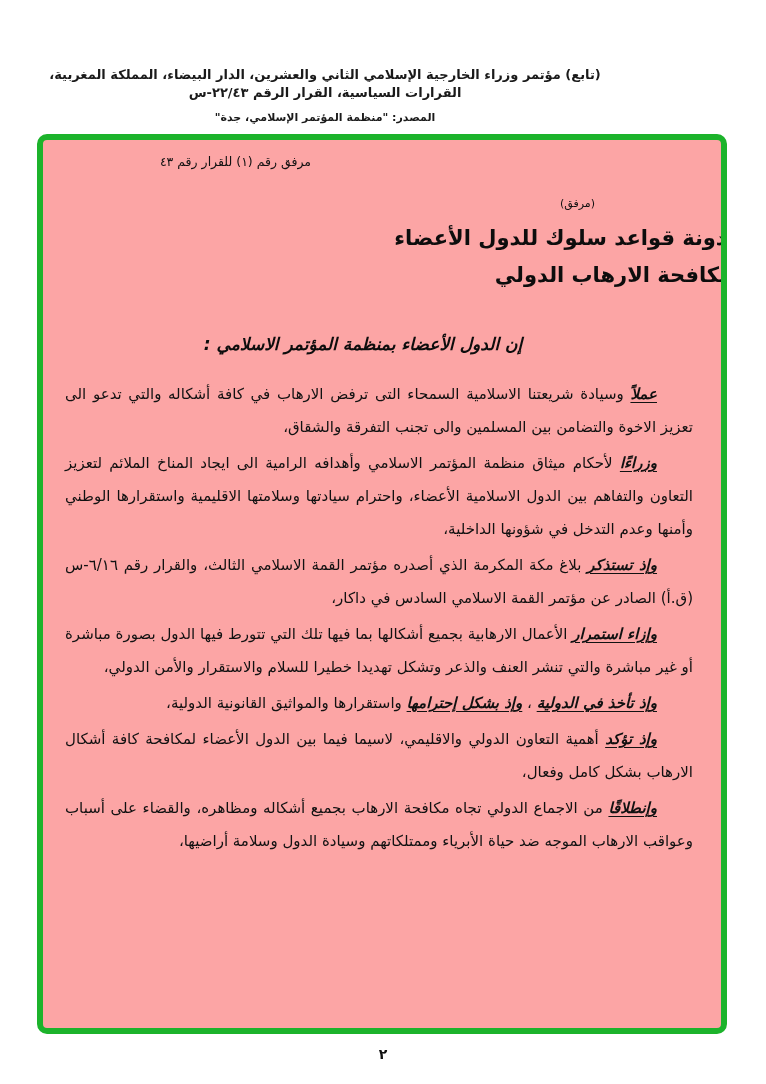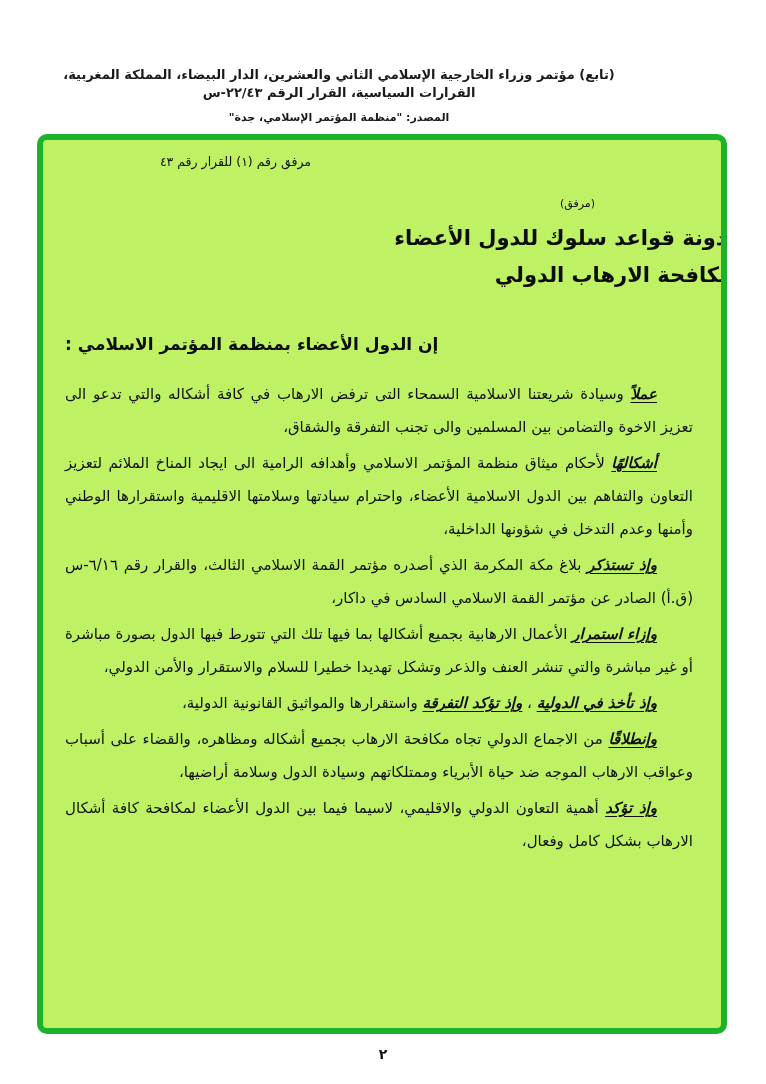--- a/index.html
+++ b/index.html
@@ -1,44 +1,44 @@
 <!DOCTYPE html>
 <html lang="ar"><head>
 <meta charset="utf-8">
 <style>
   html,body{margin:0;padding:0;}
   body{
     width:766px;height:1084px;position:relative;background:#ffffff;
     font-family:"DejaVu Sans",sans-serif;color:#1a1a1a;overflow:hidden;
   }
   .page-header{
-    position:absolute;top:66px;left:14px;width:650px;
+    position:absolute;top:66px;left:0;width:650px;
     direction:rtl;text-align:center;
   }
   .page-header .line1{font-size:13px;font-weight:bold;letter-spacing:0;line-height:18px;padding:0 28px;}
   .page-header .line2{font-size:11px;font-weight:bold;margin-top:9px;}
   .green-box{
     position:absolute;left:37px;top:134px;width:690px;height:900px;
     box-sizing:border-box;border:6px solid #1cb32b;border-radius:10px;
-    direction:rtl;padding:14px 28px 0 22px;overflow:hidden;background:#bef264;
+    direction:rtl;padding:14px 28px 0 22px;overflow:hidden;background:#fca5a5;
   }
   .annex-label{
     font-size:12.5px;text-align:right;padding-left:0;
     padding-right:382px;white-space:nowrap;color:#111;
   }
   .attachment-label{
     margin-top:28px;text-align:right;padding-right:98px;font-size:11px;color:#111;
   }
   .doc-title{
     margin-top:10px;text-align:right;font-weight:bold;font-size:21px;
     line-height:37px;transform:translateX(48px);color:#0d0d0d;
   }
   .opening-line{
-    margin-top:40px;font-weight:bold;font-size:17px;text-align:left;
-    padding-right:32px;color:#0d0d0d;
+    margin-top:40px;font-weight:bold;font-size:17px;text-align:center;
+    padding-right:32px;color:#0d0d0d;font-style:italic;
   }
   .body-paragraphs{margin-top:24px;}
   .body-paragraphs p{
     font-size:15px;line-height:33px;margin:0 0 3px 0;
     text-align:justify;text-align-last:right;text-indent:36px;color:#111;
   }
   .body-paragraphs p span.lead{
     font-weight:bold;text-decoration:underline;text-underline-offset:3px;font-style:italic;
   }
   .page-number{
@@ -57,22 +57,22 @@
 <div class="green-box" style="border-color: rgb(28, 179, 43);">
   <div class="annex-label">مرفق رقم (١) للقرار رقم ٤٣</div>
   <div class="attachment-label">(مرفق)</div>
   <div class="doc-title">
     <div>مدونة قواعد سلوك للدول الأعضاء</div>
     <div>لمكافحة الارهاب الدولي</div>
   </div>
   <div class="opening-line">إن الدول الأعضاء بمنظمة المؤتمر الاسلامي :</div>
   <div class="body-paragraphs">
       <p><span class="lead">عملاً</span><span class="body-text"> وسيادة شريعتنا الاسلامية السمحاء التى ترفض الارهاب في كافة أشكاله والتي تدعو الى تعزيز الاخوة والتضامن بين المسلمين والى تجنب التفرقة والشقاق،</span></p>
-      <p><span class="lead">أشكالهًا</span><span class="body-text"> لأحكام ميثاق منظمة المؤتمر الاسلامي وأهدافه الرامية الى ايجاد المناخ الملائم لتعزيز التعاون والتفاهم بين الدول الاسلامية الأعضاء، واحترام سيادتها وسلامتها الاقليمية واستقرارها الوطني وأمنها وعدم التدخل في شؤونها الداخلية،</span></p>
+      <p><span class="lead">وزراءًا</span><span class="body-text"> لأحكام ميثاق منظمة المؤتمر الاسلامي وأهدافه الرامية الى ايجاد المناخ الملائم لتعزيز التعاون والتفاهم بين الدول الاسلامية الأعضاء، واحترام سيادتها وسلامتها الاقليمية واستقرارها الوطني وأمنها وعدم التدخل في شؤونها الداخلية،</span></p>
       <p><span class="lead">وإذ تستذكر</span><span class="body-text"> بلاغ مكة المكرمة الذي أصدره مؤتمر القمة الاسلامي الثالث، والقرار رقم ٦/١٦-س (ق.أ) الصادر عن مؤتمر القمة الاسلامي السادس في داكار،</span></p>
       <p><span class="lead">وإزاء استمرار</span><span class="body-text"> الأعمال الارهابية بجميع أشكالها بما فيها تلك التي تتورط فيها الدول بصورة مباشرة أو غير مباشرة والتي تنشر العنف والذعر وتشكل تهديدا خطيرا للسلام والاستقرار والأمن الدولي،</span></p>
-      <p><span class="lead">وإذ تأخذ في الدولية</span><span class="body-text"> ، </span><span class="lead">وإذ تؤكد التفرقة</span><span class="body-text"> واستقرارها والمواثيق القانونية الدولية،</span></p>
+      <p><span class="lead">وإذ تأخذ في الدولية</span><span class="body-text"> ، </span><span class="lead">وإذ بشكل إحترامها</span><span class="body-text"> واستقرارها والمواثيق القانونية الدولية،</span></p>
+      <p><span class="lead">وإذ تؤكد</span><span class="body-text"> أهمية التعاون الدولي والاقليمي، لاسيما فيما بين الدول الأعضاء لمكافحة كافة أشكال الارهاب بشكل كامل وفعال،</span></p>
       <p><span class="lead">وإنطلاقًا</span><span class="body-text"> من الاجماع الدولي تجاه مكافحة الارهاب بجميع أشكاله ومظاهره، والقضاء على أسباب وعواقب الارهاب الموجه ضد حياة الأبرياء وممتلكاتهم وسيادة الدول وسلامة أراضيها،</span></p>
-      <p><span class="lead">وإذ تؤكد</span><span class="body-text"> أهمية التعاون الدولي والاقليمي، لاسيما فيما بين الدول الأعضاء لمكافحة كافة أشكال الارهاب بشكل كامل وفعال،</span></p>
     </div>
 </div>
 
 <div class="page-number">٢</div>
 
 </body></html>

